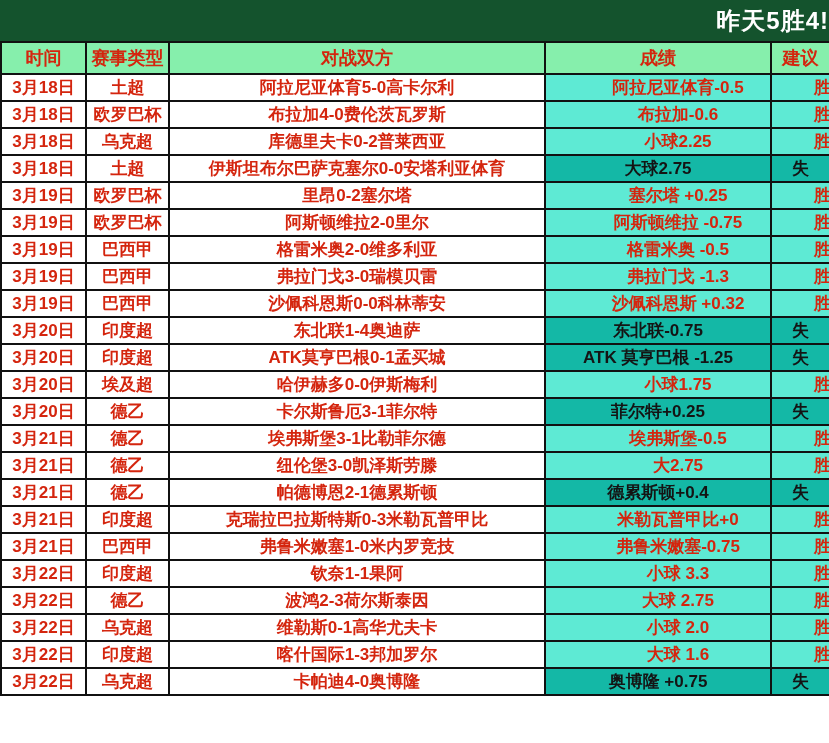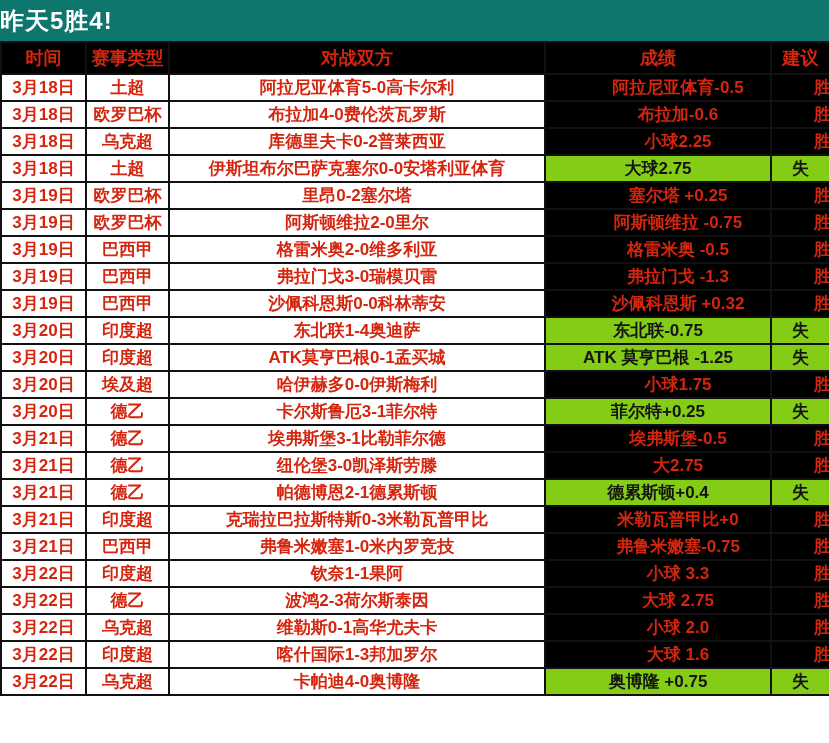--- a/index.html
+++ b/index.html
@@ -5,23 +5,23 @@
   html,body{margin:0;padding:0;background:#fff;}
   .page{
     width:829px;height:743px;
     font-family:"Liberation Sans","DejaVu Sans",sans-serif;
     font-weight:bold;
     box-sizing:border-box;
     overflow:hidden;
   }
   .banner{
     height:41px;
-    background:#0f766e;
+    background:#14532d;
     color:#ffffff;
-    display:flex;align-items:center;justify-content:flex-start;
+    display:flex;align-items:center;justify-content:flex-end;
     font-size:24px;
     letter-spacing:1px;
   }
   table.results{
     width:829px;
     border-collapse:collapse;
     table-layout:fixed;
   }
   table.results col.c-date{width:85px;}
   table.results col.c-league{width:83px;}
@@ -31,37 +31,37 @@
   table.results th, table.results td{
     border:2px solid #111111;
     text-align:center;
     vertical-align:middle;
     padding:0 2px;
     overflow:hidden;
     white-space:nowrap;
   }
   table.results th{
     height:30px;
-    background:#000000;
+    background:#86efac;
     color:#d4250e;
     font-size:18px;
   }
   table.results td{
     height:25px;
     background:#ffffff;
     color:#d4250e;
     font-size:17px;
   }
   table.results td.win{
-    background:#000000;
+    background:#5eead4;
     color:#d4250e;
     padding-left:42px;
   }
   table.results td.loss{
-    background:#84cc16;
+    background:#14b8a6;
     color:#141414;
   }
 </style>
 </head>
 <body>
 
 <div class="page">
   <div class="banner">
     <span>昨天5胜4!</span>
   </div>

